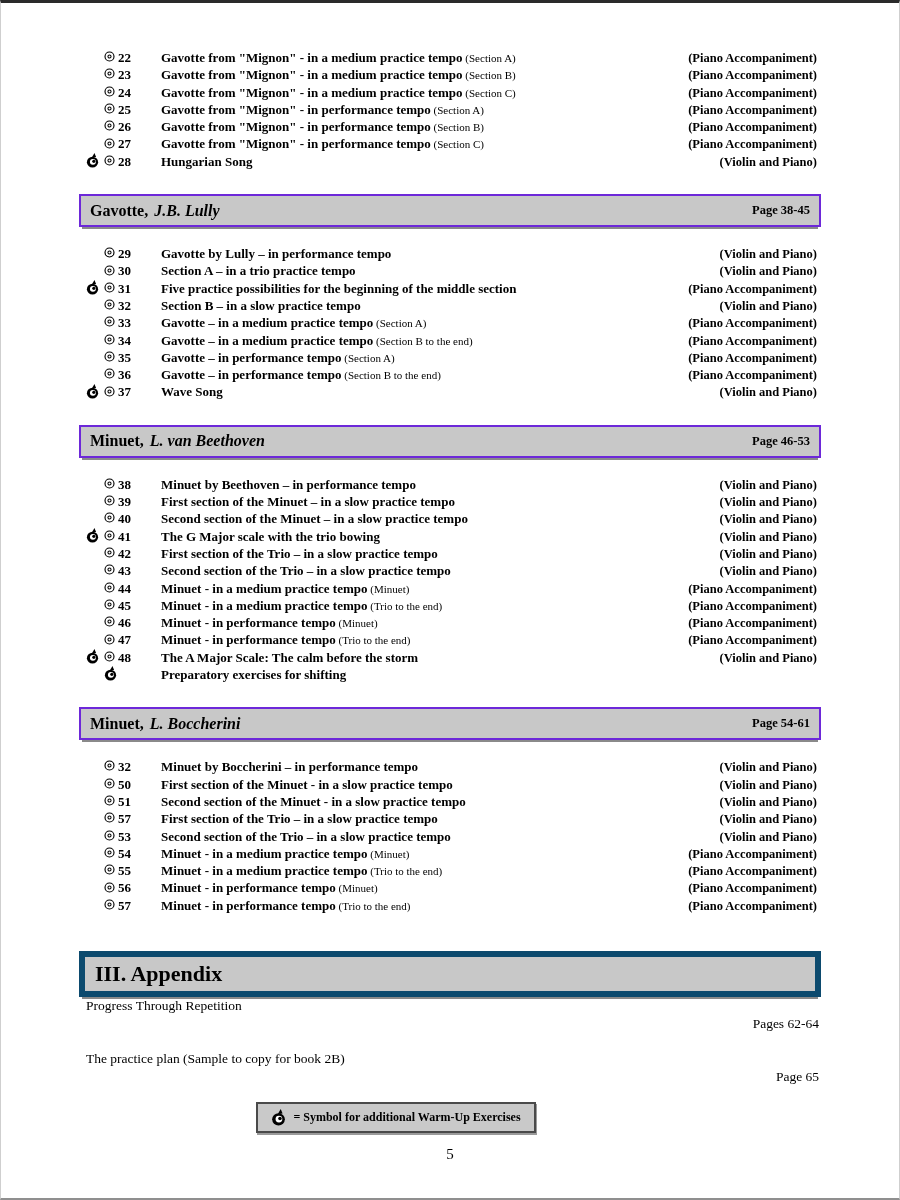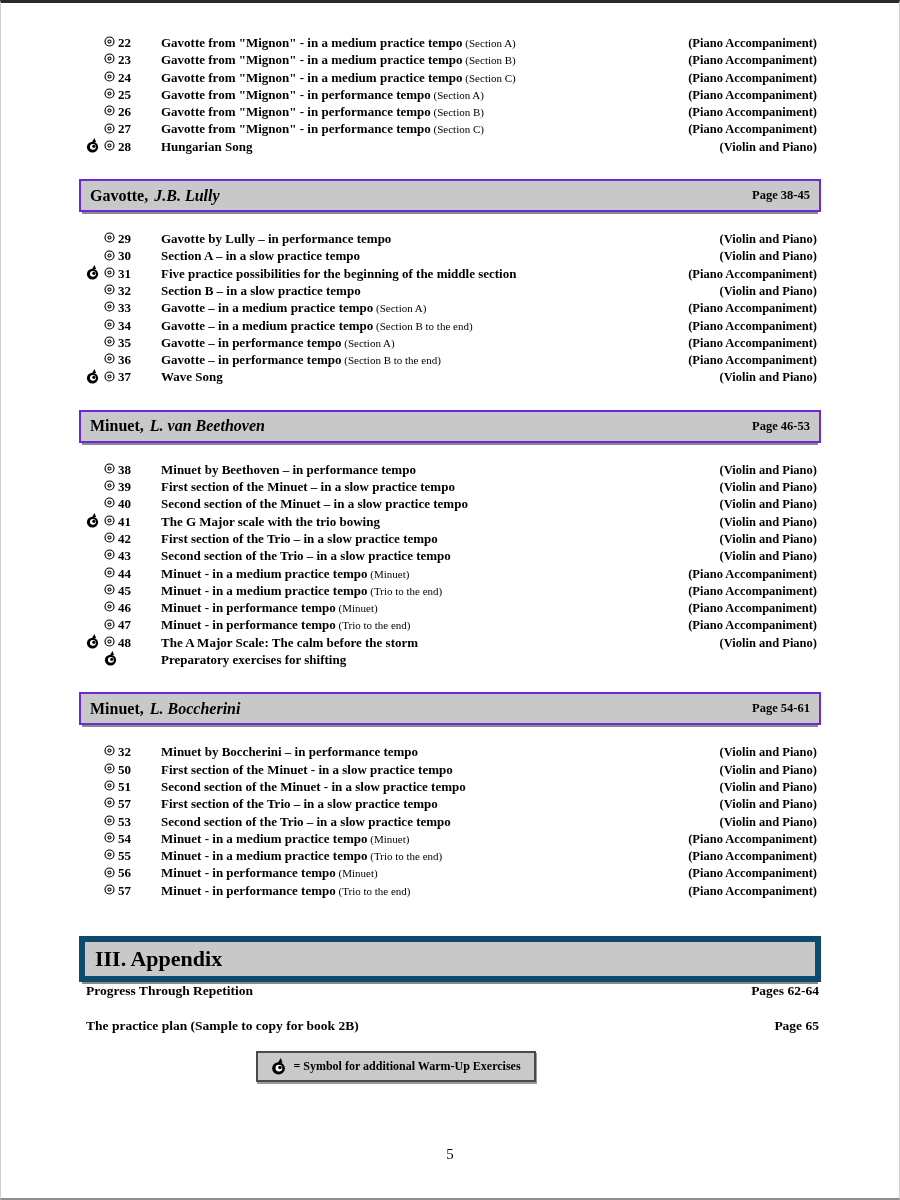--- a/index.html
+++ b/index.html
@@ -8,21 +8,21 @@
     width:900px; height:1200px;
     margin:0 auto;
     background:#ffffff;
     box-sizing:border-box;
     font-family:"Liberation Serif", serif;
     color:#000;
     border-top:3px solid #2a2a2a;
     border-bottom:2px solid #8f8f8f;
     border-left:1px solid #cfcfcf;
     border-right:1px solid #cfcfcf;
-    padding-top:30px;
+    padding-top:45px;
     overflow:hidden;
   }
 
   
   .track-group { margin:0 82px 0 85px; }
   .track-row { display:flex; align-items:baseline; height:17.3px; }
   .col-warmup { width:18px; align-self:center; display:flex; justify-content:flex-start; }
   .col-cd { width:14px; align-self:center; display:flex; justify-content:flex-start; }
   .col-num { width:26px; font-weight:bold; font-size:13px; }
   .col-title { flex:1; padding-left:17px; white-space:nowrap; overflow:hidden; }
@@ -47,21 +47,21 @@
   
   .appendix-bar {
     margin:38px 78px 0 78px; height:46px; box-sizing:border-box;
     background:#c8c8c8; border:6px solid #0c4a6e;
     display:flex; align-items:center; padding:0 10px;
     box-shadow:0 5px 0 -3px #8a8a8a;
   }
   .appendix-title { font-weight:bold; font-size:22px; }
   .appendix-item {
     display:flex; margin:0 80px 0 85px;
-    font-weight:bold; font-size:13.5px; line-height:18px;
+    font-weight:normal; font-size:13.5px; line-height:18px;flex-direction:column;
   }
   .appendix-item:nth-of-type(1){ margin-top:20px; }
   .appendix-item + .appendix-item { margin-top:17px; }
   .appendix-page { margin-left:auto; }
 
   
   .legend-row { display:flex; justify-content:center; margin:16px 108px 0 0; }
   .legend-box {
     display:inline-flex; align-items:center; gap:7px;
     background:#c9c9c9; border:2px solid #4a4a4a;
@@ -216,21 +216,21 @@
           <span class="col-warmup"></span>
           <span class="col-cd">
             <span class="icon">
               <svg width="11" height="11" viewBox="0 0 12 12" aria-hidden="true">
                 <circle cx="6" cy="6" r="4.9" fill="none" stroke="#000" stroke-width="1.25"></circle>
                 <circle cx="6" cy="6" r="1.7" fill="none" stroke="#000" stroke-width="1.1"></circle>
               </svg>
             </span>
           </span>
           <span class="col-num">30</span>
-          <span class="col-title"><span class="track-title">Section A – in a slow practice tempo</span></span>
+          <span class="col-title"><span class="track-title">Section A – in a trio practice tempo</span></span>
           <span class="col-right">(Violin and Piano)</span>
         </div>
         <div class="track-row">
           <span class="col-warmup">
             <span class="icon">
               <svg width="13" height="15" viewBox="0 0 20 23" aria-hidden="true">
                 <polygon points="9,7 13,0 15.5,6" fill="#000"></polygon>
                 <ellipse cx="10" cy="14" rx="8.6" ry="8.4" fill="#000"></ellipse>
                 <circle cx="10.6" cy="13.6" r="4.6" fill="#fff"></circle>
                 <circle cx="12" cy="12.8" r="2.4" fill="#000"></circle>

